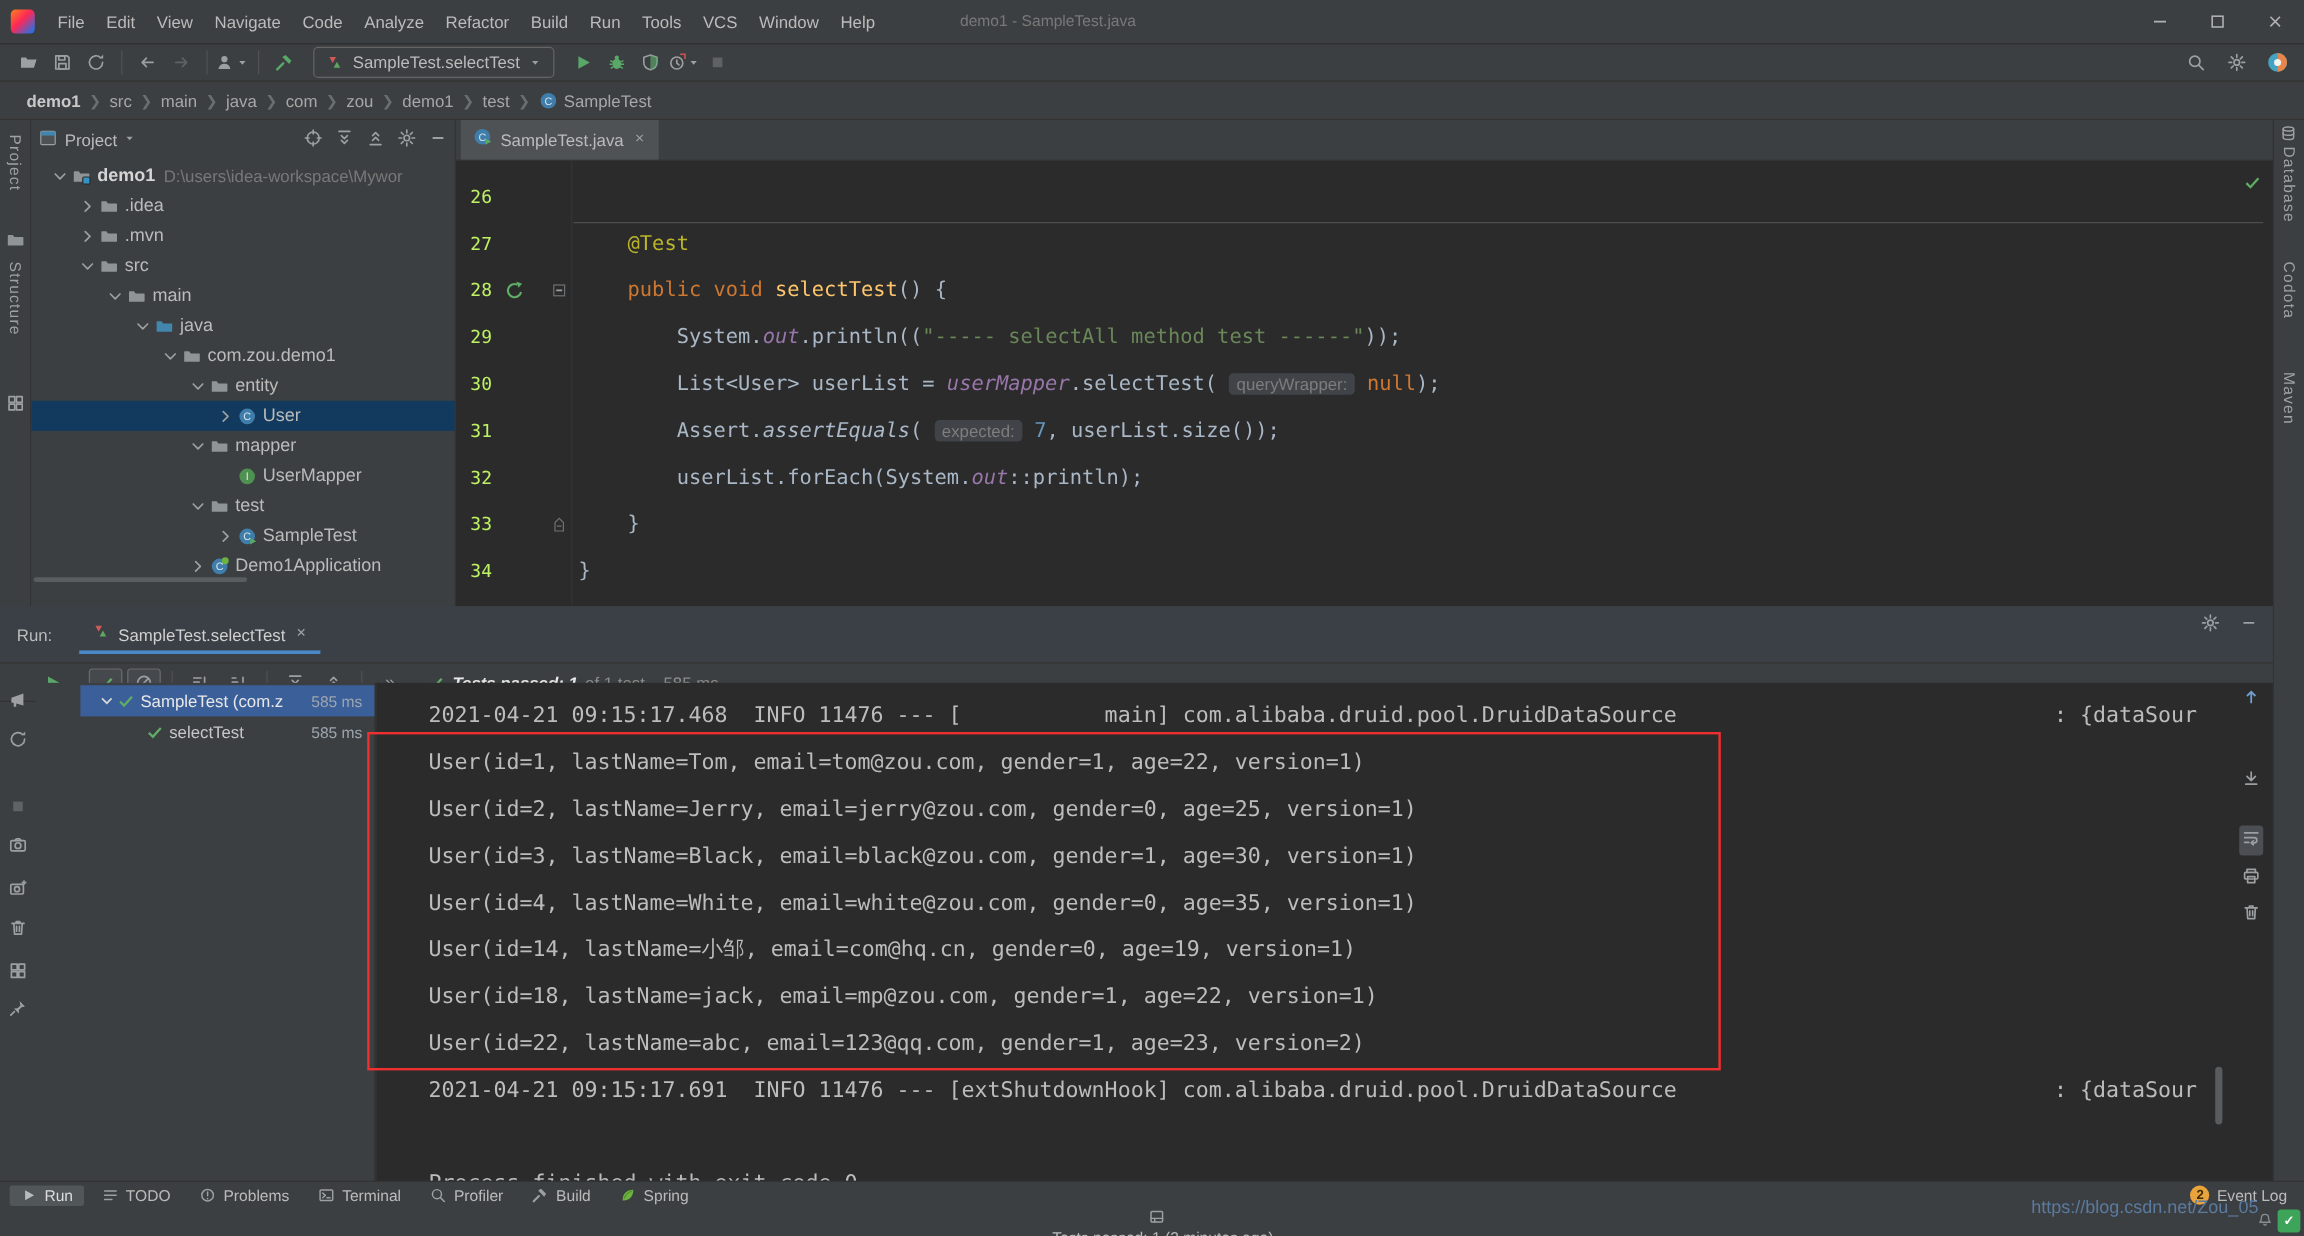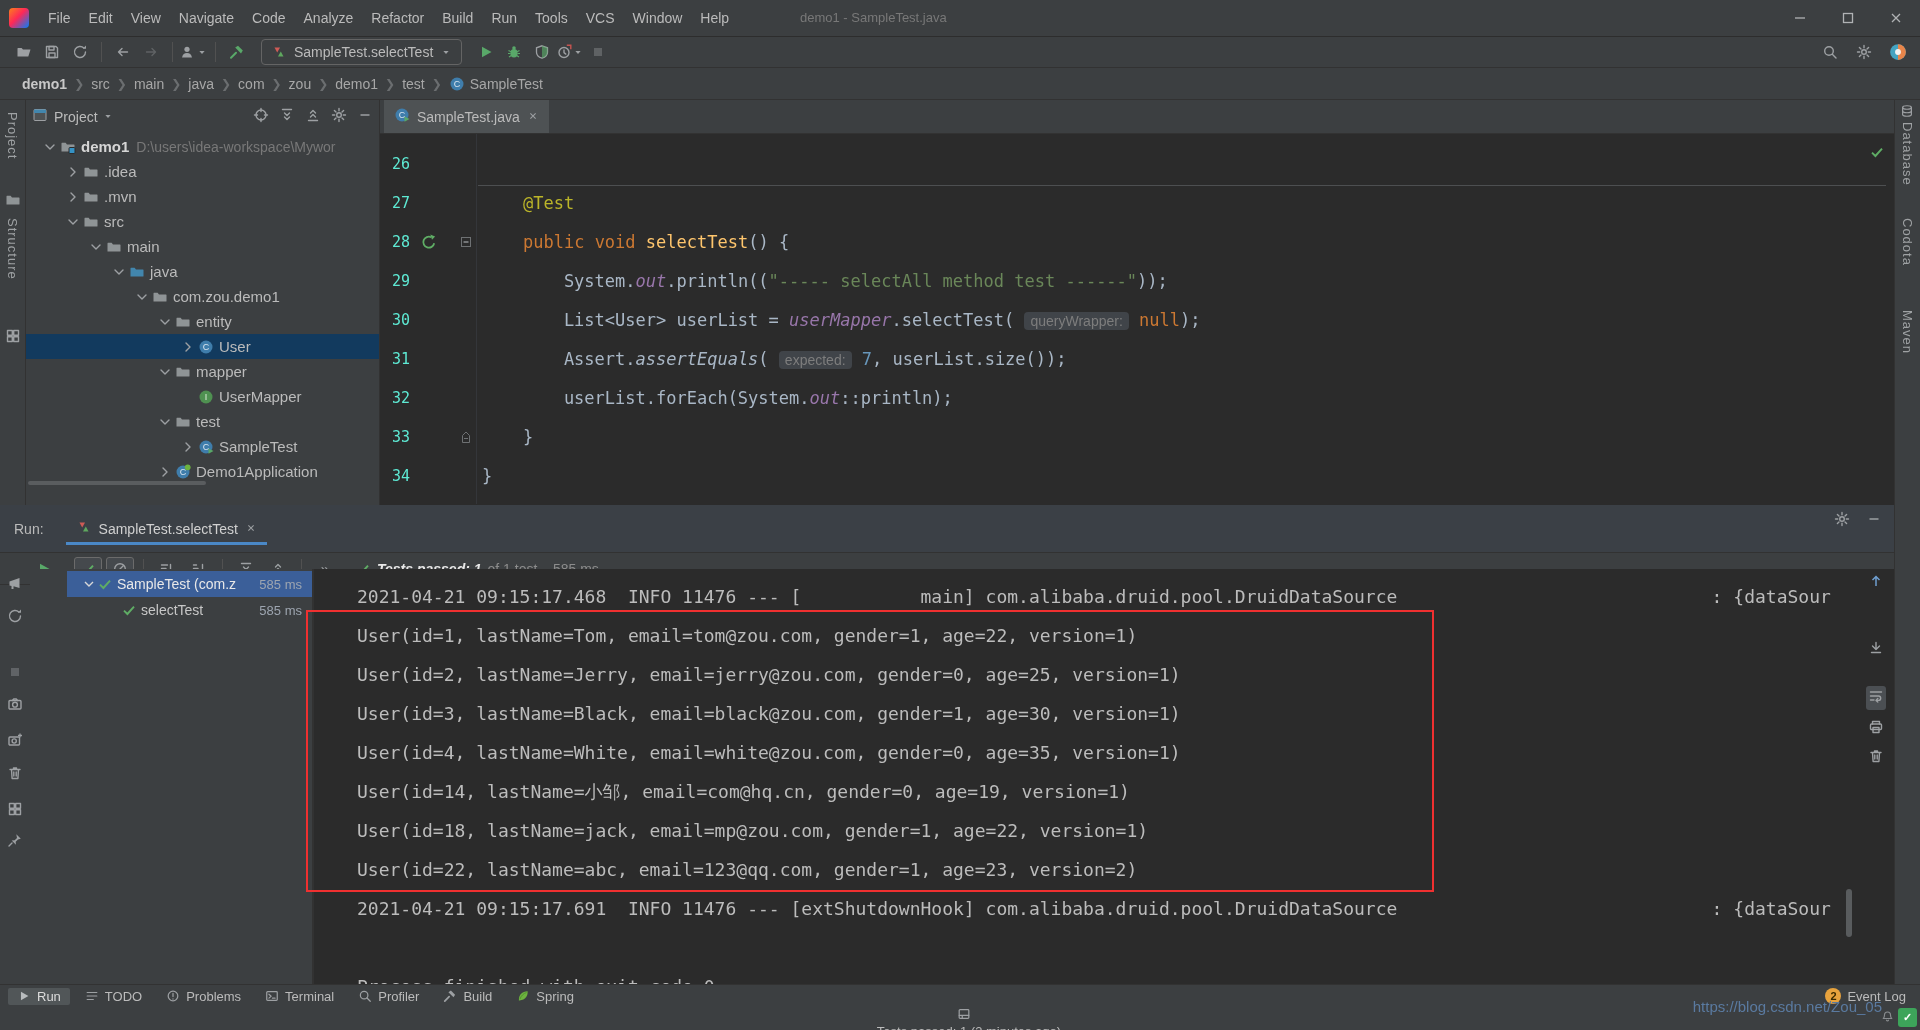--- a/index.html
+++ b/index.html
@@ -59,21 +59,21 @@
   #ptree-hscroll{position:absolute;left:2px;top:381px;width:178px;height:4px;background:#5a5d5f;border-radius:2px;}
 
   
   #editor{position:absolute;left:380px;top:100px;width:1514px;height:405px;background:#2b2b2b;}
   #editor-tabs{height:34px;background:#3c3f41;border-bottom:1px solid #323232;display:flex;align-items:flex-end;box-sizing:border-box;}
   #editor-tab{height:33px;margin-left:4px;display:flex;align-items:center;gap:7px;padding:0 10px;background:#4e5254;}
   #editor-tab .tlabel{font-size:14px;color:#bbbbbb;}
   #editor-body{position:relative;height:370px;overflow:hidden;}
   #editor-lines{padding-top:10px;}
   .eline{height:39px;display:flex;align-items:center;font-family:"DejaVu Sans Mono",monospace;font-size:17px;}
-  .lnum{width:30px;text-align:right;color:#5eead4;font-size:15px;flex:none;}
+  .lnum{width:30px;text-align:right;color:#bef264;font-size:15px;flex:none;}
   .slot-run{width:30px;margin-left:4px;display:flex;justify-content:center;flex:none;}
   .slot-fold{width:20px;margin-left:12px;display:flex;justify-content:center;flex:none;}
   .lcode{margin-left:6px;white-space:pre;}
   .tk-p{color:#a9b7c6}.tk-k{color:#cc7832}.tk-a{color:#bbb529}.tk-s{color:#6a8759}
   .tk-n{color:#6897bb}.tk-f{color:#9876aa;font-style:italic}.tk-m{color:#ffc66d}
   .tk-i{color:#a9b7c6;font-style:italic}
   .tk-h{background:#404449;color:#7d7d7d;border-radius:4px;padding:1px 6px;font-size:14px;
         font-family:"Liberation Sans",sans-serif;}
   #gutter-line{position:absolute;left:96px;top:0;bottom:0;width:1px;background:#34363a;}
   #method-separator{position:absolute;left:98px;right:8px;top:51px;border-top:1px solid #4d4f51;}

